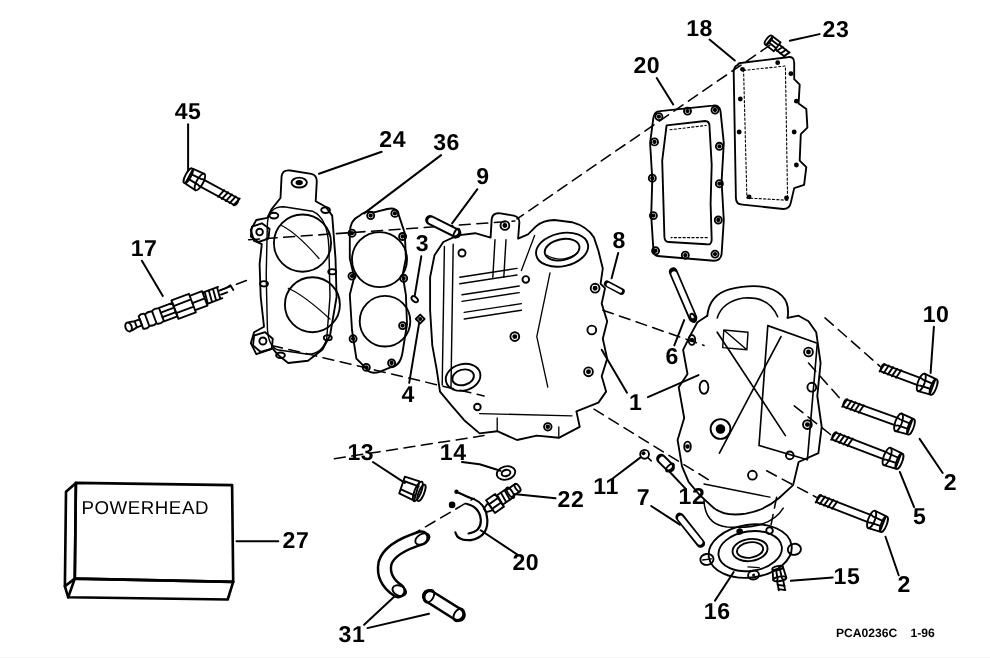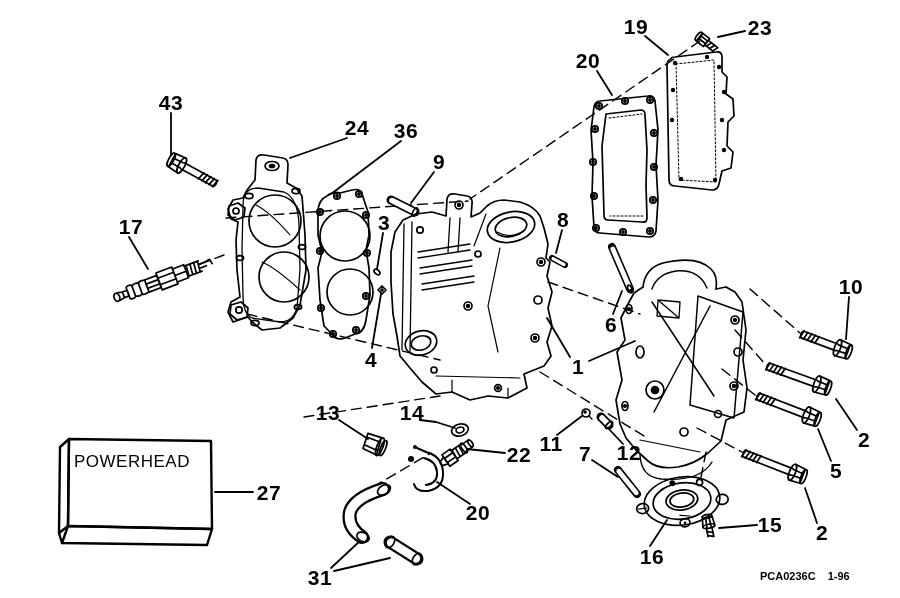--- a/index.html
+++ b/index.html
@@ -377,24 +377,24 @@
   </g>
 
   <g stroke-width="2.4">
     <polygon points="69,439 211,441 212,529 68,526"></polygon>
     <polygon points="69,439 60,447 59,533 68,526"></polygon>
     <polygon points="68,526 212,529 207,545 62,543"></polygon>
     <polyline points="59,533 62,543"></polyline>
   </g>
 </svg>
 
-<div class="callout" style="left:636px;top:26px">19</div>
+<div class="callout" style="left:636px;top:26px">18</div>
 <div class="callout" style="left:760px;top:27px">23</div>
 <div class="callout" style="left:588px;top:60px">20</div>
-<div class="callout" style="left:171px;top:102px">43</div>
+<div class="callout" style="left:171px;top:102px">45</div>
 <div class="callout" style="left:357px;top:127px">24</div>
 <div class="callout" style="left:406px;top:130px">36</div>
 <div class="callout" style="left:439px;top:161px">9</div>
 <div class="callout" style="left:131px;top:226px">17</div>
 <div class="callout" style="left:384px;top:222px">3</div>
 <div class="callout" style="left:563px;top:219px">8</div>
 <div class="callout" style="left:851px;top:286px">10</div>
 <div class="callout" style="left:611px;top:324px">6</div>
 <div class="callout" style="left:578px;top:366px">1</div>
 <div class="callout" style="left:371px;top:359px">4</div>

